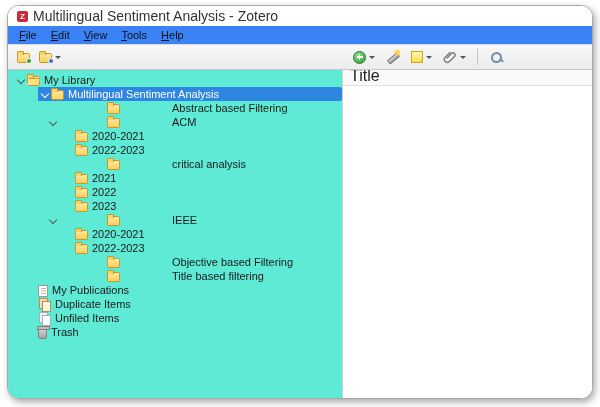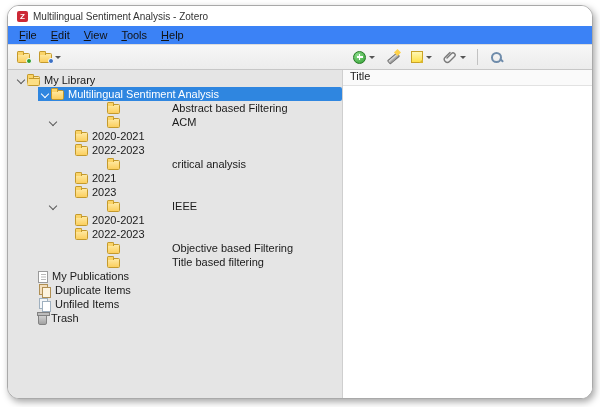--- a/index.html
+++ b/index.html
@@ -8,21 +8,21 @@
   .frame { position: absolute; left: 7px; top: 5px; width: 586px; height: 394px;
     background: #fff; border: 1px solid #a9a9a9; border-radius: 12px;
     box-shadow: 2px 3px 7px rgba(0,0,0,0.35); overflow: hidden;
     display: flex; flex-direction: column; }
 
   
   .titlebar { height: 20px; display: flex; align-items: center; padding-left: 9px;
     background: #ffffff; flex: 0 0 auto; }
   .app-icon { width: 11px; height: 11px; border-radius: 2px; background: #cc2936;
     color: #fff; font-size: 8px; font-weight: bold; line-height: 11px; text-align: center; }
-  .title-text { margin-left: 5px; font-size: 10px; color: #333; }
+  .title-text { margin-left: 5px; font-size: 14px; color: #333; }
 
   
   .menubar { height: 18px; display: flex; align-items: center; padding-left: 4px;
     background: #3b82f6; flex: 0 0 auto; }
   .menu-item { display: inline-block; padding: 1px 7px; font-size: 11px; color: #111; }
   .menu-item::first-letter { text-decoration: underline; }
 
   
   .toolbar { height: 26px; position: relative; flex: 0 0 auto;
     background: linear-gradient(#f7f7f7, #ececec);
@@ -97,26 +97,26 @@
     width: 7px; height: 9px; background: #ffffff; border: 1px solid #9fb0bf; }
 
   .i-trash { width: 9px; height: 11px; margin-top: 2px;
     background: linear-gradient(#d6d6d6, #a2a2a2); border: 1px solid #828282;
     border-radius: 1px 1px 2px 2px; }
   .i-trash::before { content: ""; position: absolute; left: -2px; top: -3px;
     width: 11px; height: 2px; background: #bdbdbd; border: 1px solid #828282; }
 
   
   .content { flex: 1; display: flex; min-height: 0; }
-  .collections-pane { width: 334px; flex: 0 0 334px; background: #e5e5e5;
+  .collections-pane { width: 334px; flex: 0 0 334px; background: #5eead4;
     padding-top: 3px; overflow: hidden; }
   .splitter { width: 1px; background: #cfcfcf; cursor: col-resize; }
   .items-pane { flex: 1; background: #fff; display: flex; flex-direction: column; }
   .items-header { height: 16px; background: #fafafa; border-bottom: 1px solid #e2e2e2;
-    display: flex; align-items: flex-start; padding-left: 7px; font-size: 11px; color: #222; }
+    display: flex; align-items: flex-end; padding-left: 7px; font-size: 16px; color: #222; }
   .items-body { flex: 1; background: #fff; }
 
   
   .row { display: flex; align-items: center; height: 14px; font-size: 11px; color: #1a1a1a;
     background-clip: content-box; border-radius: 2px; white-space: nowrap; }
   .lv0 { padding-left: 6px; }
   .lv1 { padding-left: 30px; }
   .lv2 { padding-left: 38px; gap: 48px; }
   .lv3 { padding-left: 54px; text-align: center; }
   .row.selected { background-color: #2f86e0; color: #ffffff; }
@@ -232,20 +232,25 @@
       </div>
 
 
 
       <div class="row lv3">
         <span class="chev"></span>
         <span class="ic i-folder"></span>
         <span class="lbl">2021</span>
       </div>
 
+      <div class="row lv3">
+        <span class="chev"></span>
+        <span class="ic i-folder"></span>
+        <span class="lbl">2022</span>
+      </div>
 
       <div class="row lv3">
         <span class="chev"></span>
         <span class="ic i-folder"></span>
         <span class="lbl">2023</span>
       </div>
 
       <div class="row lv2">
         <span class="chev down"></span>
         <span class="ic i-folder"></span>

